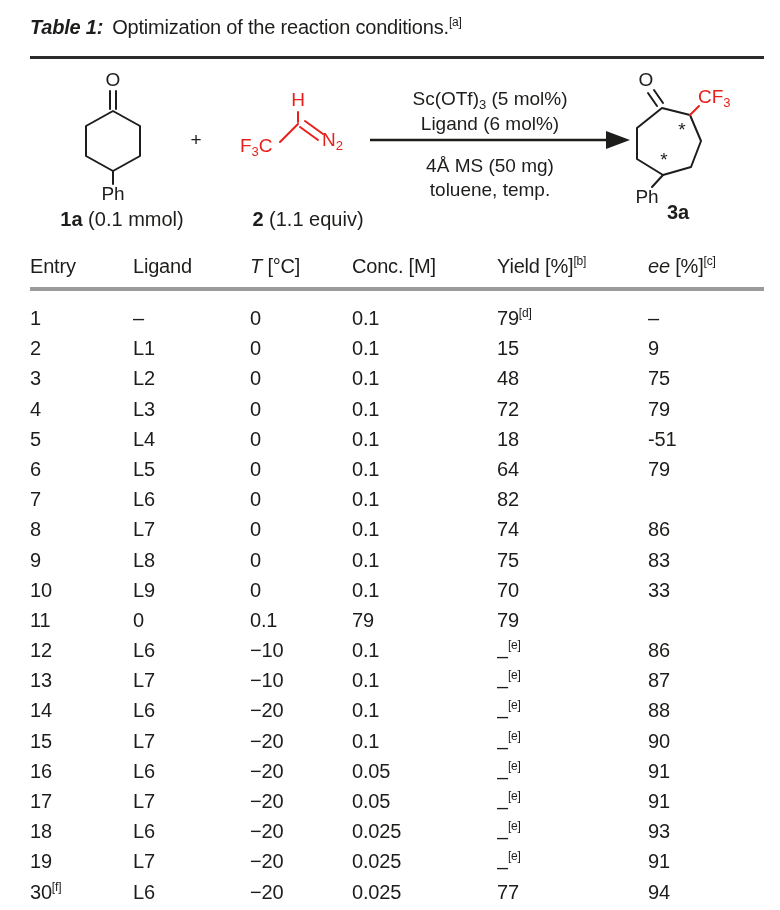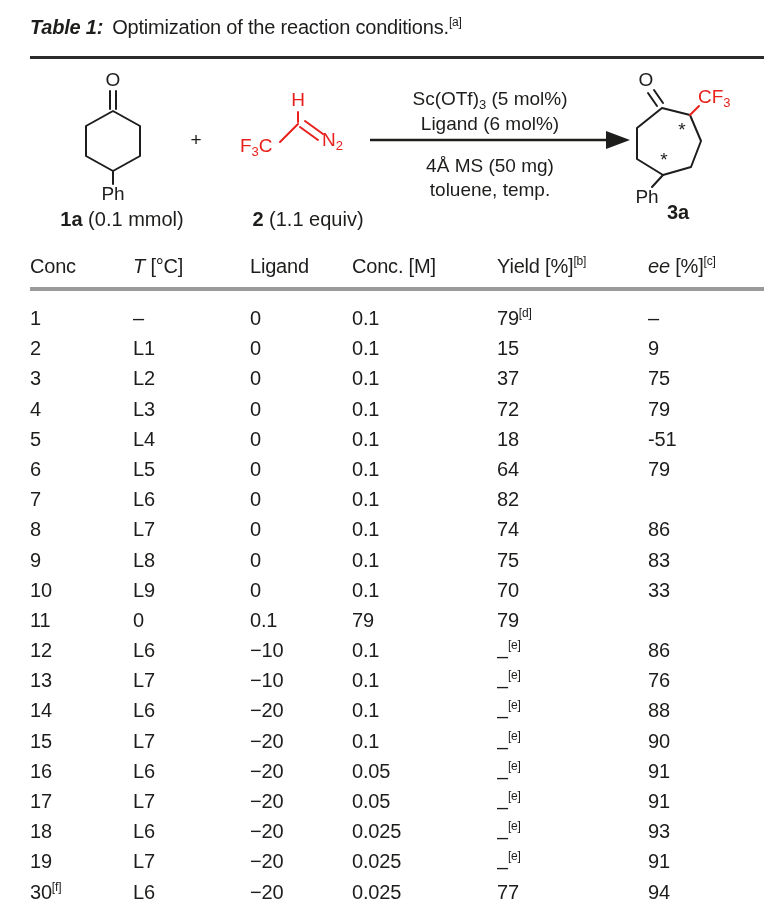--- a/index.html
+++ b/index.html
@@ -90,23 +90,23 @@
     <text class="red-t" x="668" y="43"><tspan>CF</tspan><tspan class="sub" dy="4">3</tspan></text>
     <text x="652" y="76" text-anchor="middle" font-size="17">*</text>
     <text x="634" y="106" text-anchor="middle" font-size="17">*</text>
     <line class="bond" x1="633" y1="115" x2="622" y2="127"></line>
     <text x="617" y="143" text-anchor="middle">Ph</text>
     <text class="caption bold" x="648" y="159" text-anchor="middle">3a</text>
   </g>
 </svg>
 
 <div class="thead">
-  <span class="cell">Conc</span>
+  <span class="cell">Entry</span>
+  <span class="cell">Ligand</span>
   <span class="cell"><i>T</i><span> [°C]</span></span>
-  <span class="cell">Ligand</span>
   <span class="cell">Conc. [M]</span>
   <span class="cell"><span>Yield [%]</span><sup>[b]</sup></span>
   <span class="cell"><i>ee</i><span> [%]</span><sup>[c]</sup></span>
 </div>
 
 <div class="rule-gray"></div>
 
 <div class="rows" id="rows">
   <div class="trow">
     <span class="cell c-entry"><span class="v">1</span><sup class="sup"></sup></span>
@@ -124,21 +124,21 @@
     <span class="cell c-conc"><span class="v">0.1</span></span>
     <span class="cell c-yield"><span class="v">15</span><sup class="sup"></sup></span>
     <span class="cell c-ee"><span class="v">9</span></span>
   </div>
 
   <div class="trow">
     <span class="cell c-entry"><span class="v">3</span><sup class="sup"></sup></span>
     <span class="cell c-ligand"><span class="v bold">L2</span></span>
     <span class="cell c-temp"><span class="v">0</span></span>
     <span class="cell c-conc"><span class="v">0.1</span></span>
-    <span class="cell c-yield"><span class="v">37</span><sup class="sup"></sup></span>
+    <span class="cell c-yield"><span class="v">48</span><sup class="sup"></sup></span>
     <span class="cell c-ee"><span class="v">75</span></span>
   </div>
 
   <div class="trow">
     <span class="cell c-entry"><span class="v">4</span><sup class="sup"></sup></span>
     <span class="cell c-ligand"><span class="v bold">L3</span></span>
     <span class="cell c-temp"><span class="v">0</span></span>
     <span class="cell c-conc"><span class="v">0.1</span></span>
     <span class="cell c-yield"><span class="v">72</span><sup class="sup"></sup></span>
     <span class="cell c-ee"><span class="v">79</span></span>
@@ -213,21 +213,21 @@
     <span class="cell c-yield"><span class="v low">–</span><sup class="sup">[e]</sup></span>
     <span class="cell c-ee"><span class="v">86</span></span>
   </div>
 
   <div class="trow">
     <span class="cell c-entry"><span class="v">13</span><sup class="sup"></sup></span>
     <span class="cell c-ligand"><span class="v bold">L7</span></span>
     <span class="cell c-temp"><span class="v">−10</span></span>
     <span class="cell c-conc"><span class="v">0.1</span></span>
     <span class="cell c-yield"><span class="v low">–</span><sup class="sup">[e]</sup></span>
-    <span class="cell c-ee"><span class="v">76</span></span>
+    <span class="cell c-ee"><span class="v">87</span></span>
   </div>
 
   <div class="trow">
     <span class="cell c-entry"><span class="v">14</span><sup class="sup"></sup></span>
     <span class="cell c-ligand"><span class="v bold">L6</span></span>
     <span class="cell c-temp"><span class="v">−20</span></span>
     <span class="cell c-conc"><span class="v">0.1</span></span>
     <span class="cell c-yield"><span class="v low">–</span><sup class="sup">[e]</sup></span>
     <span class="cell c-ee"><span class="v">88</span></span>
   </div>

